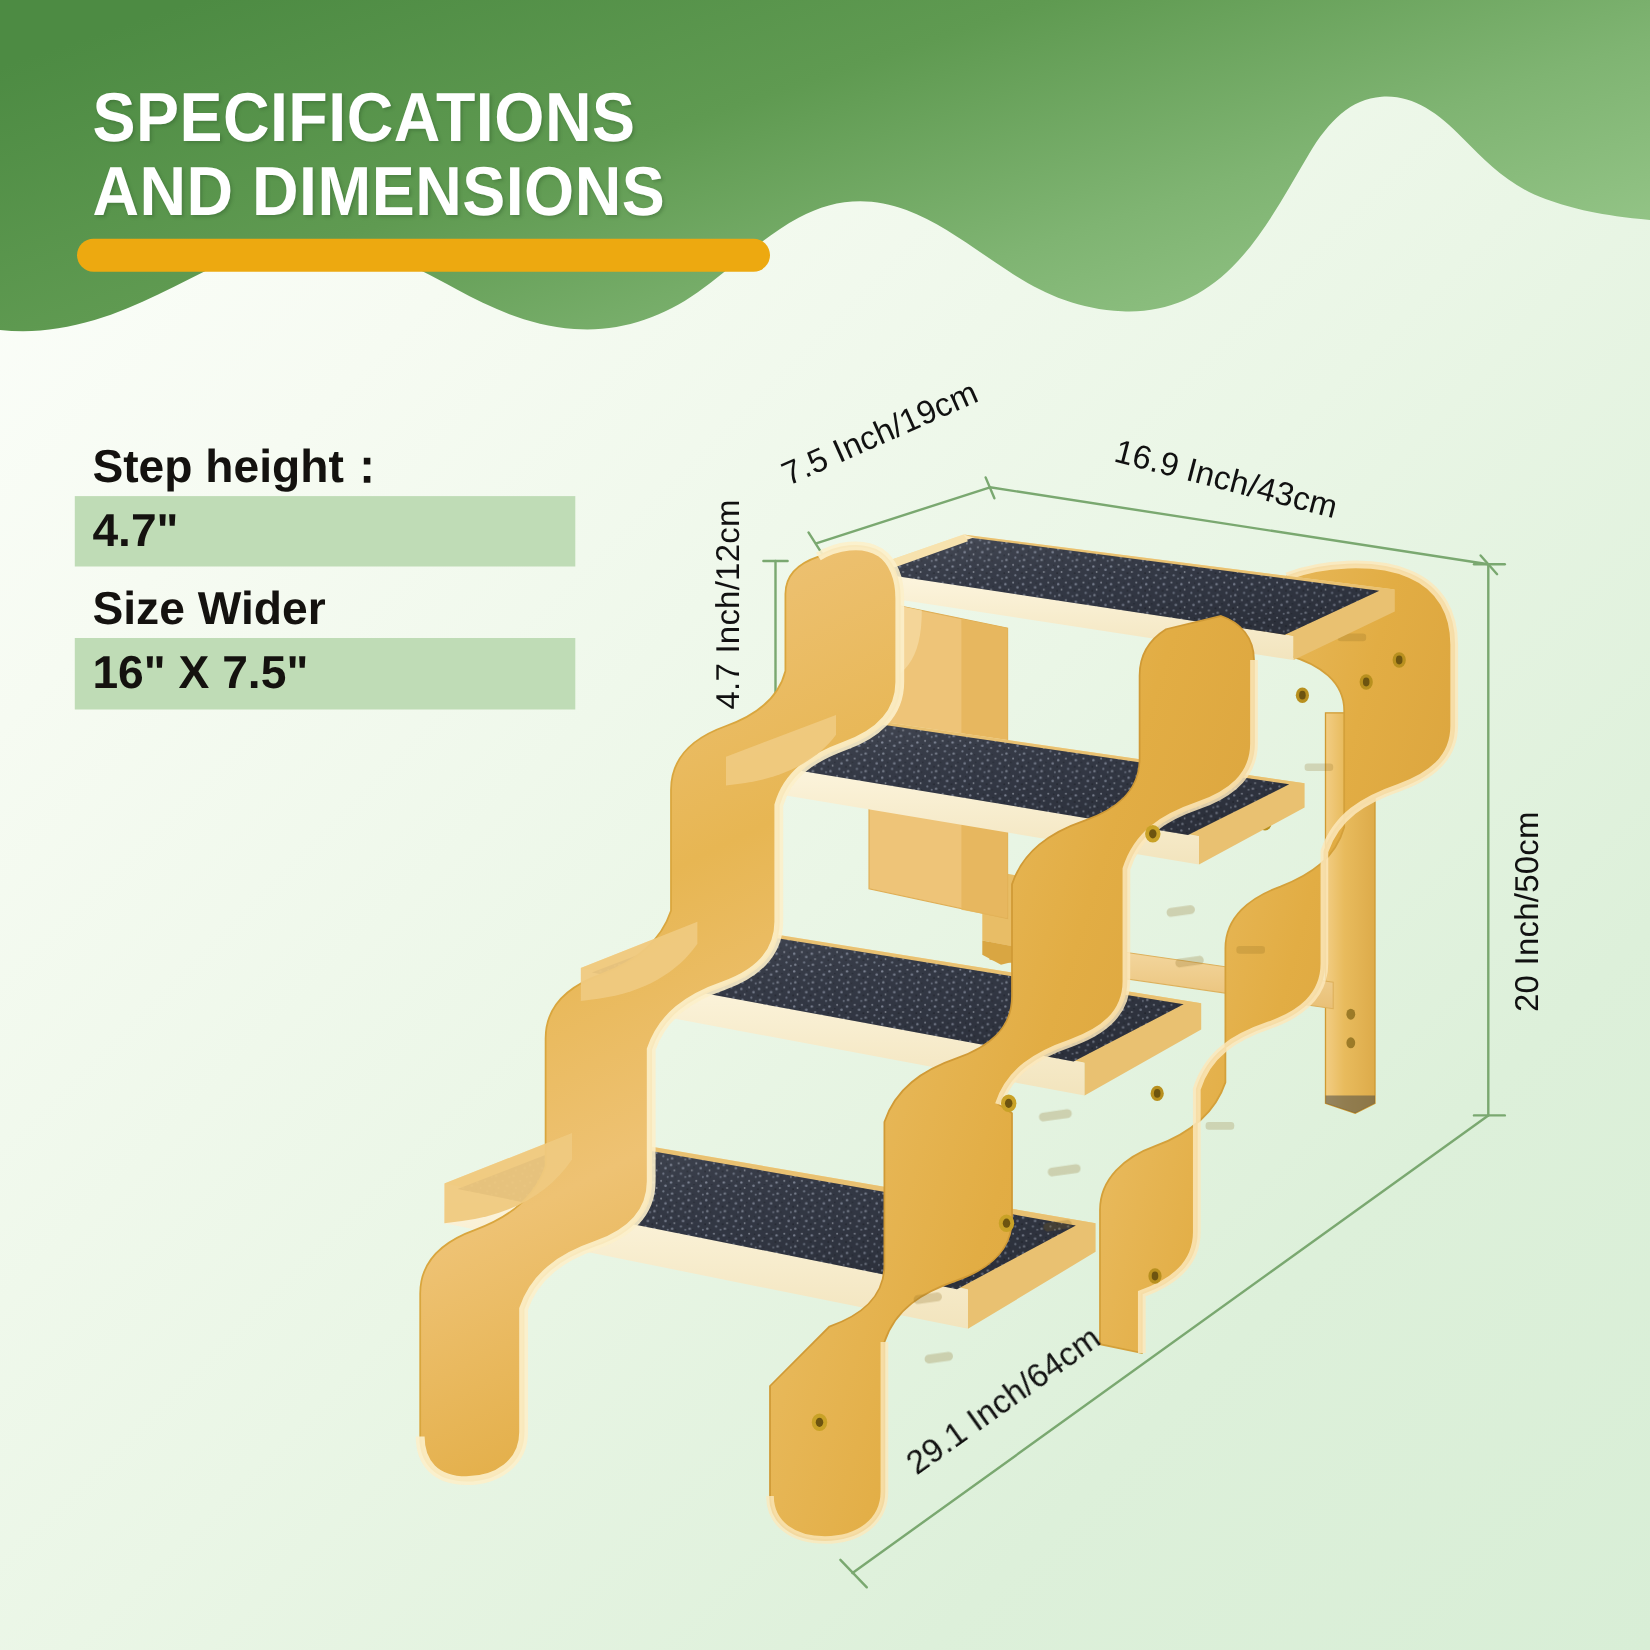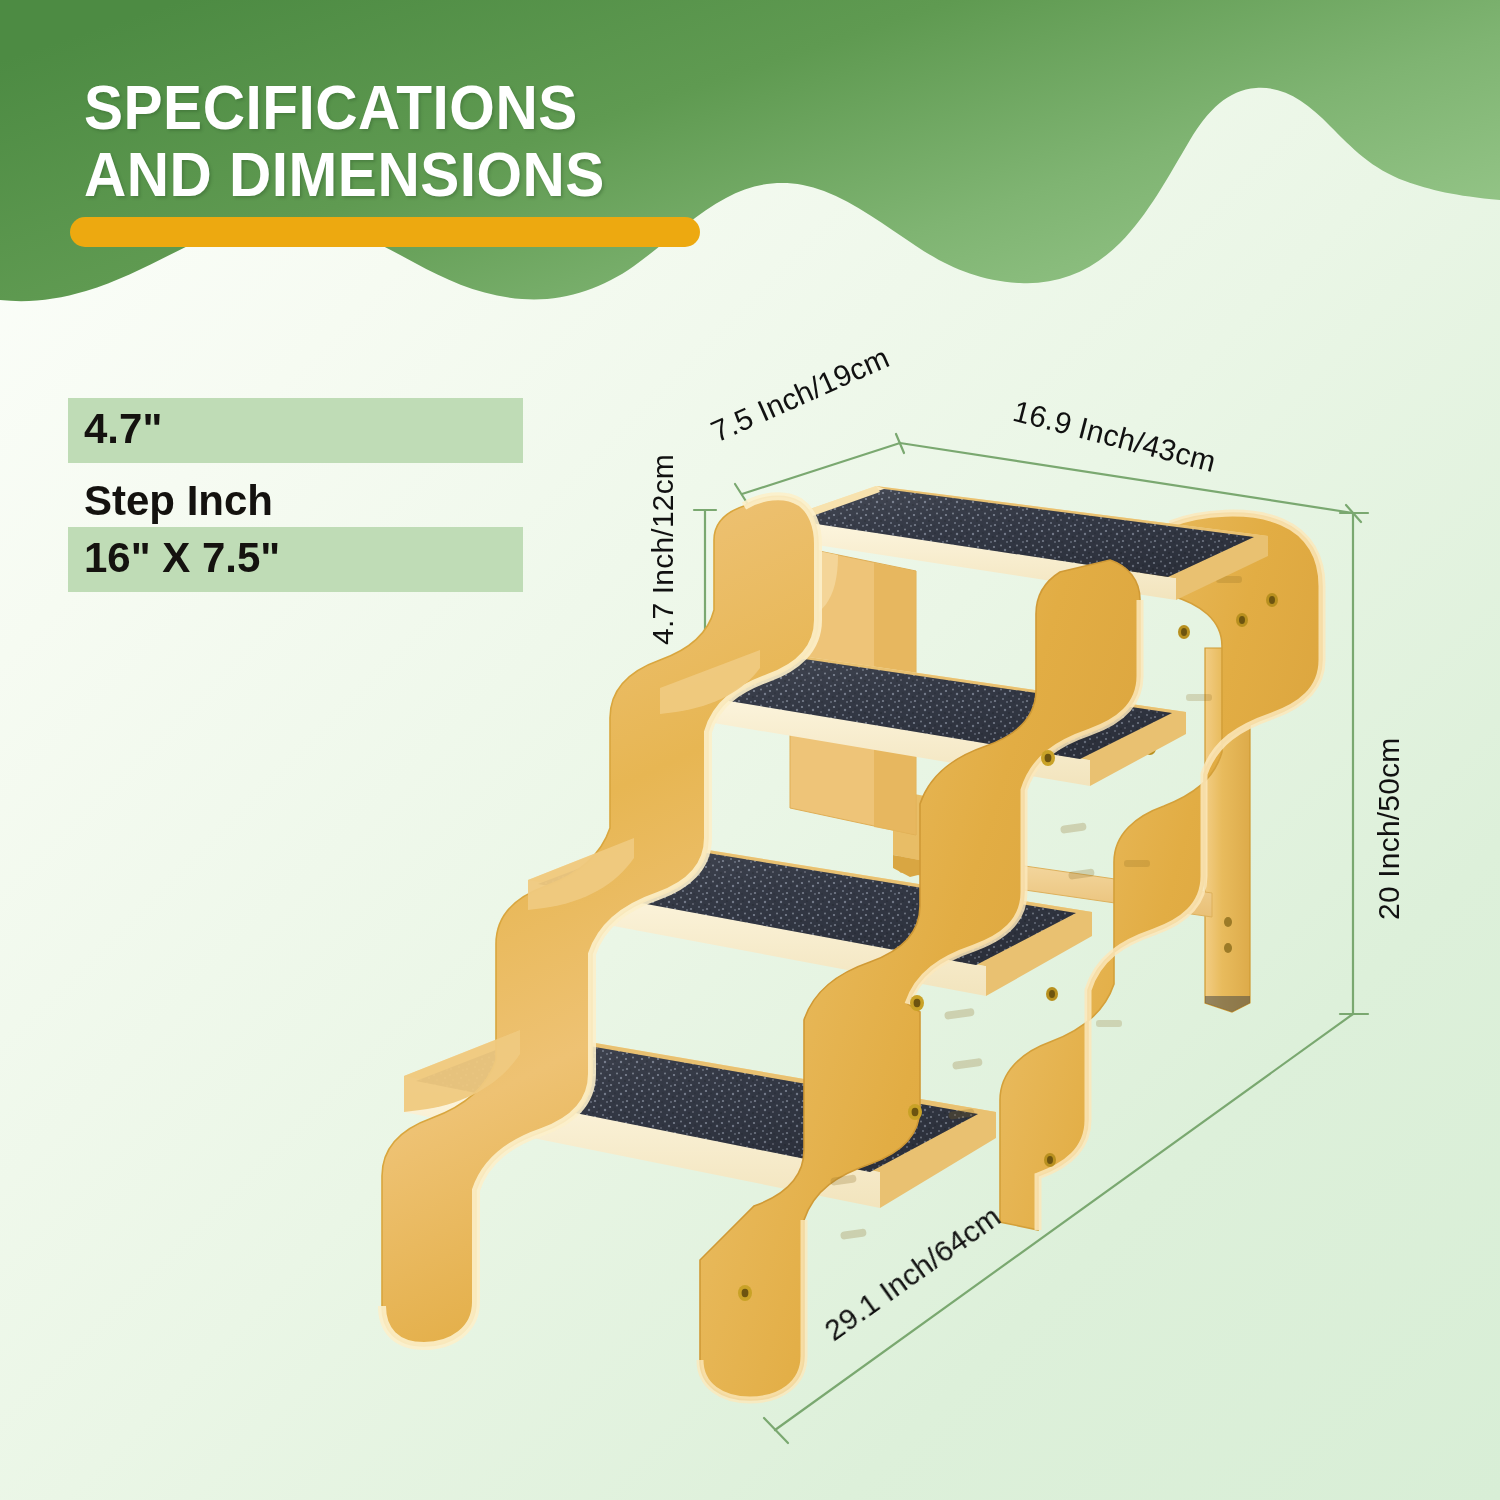--- a/index.html
+++ b/index.html
@@ -95,23 +95,24 @@
     </svg>
 
     <div class="title-block">
       <div class="title-underline"></div>
       <div class="title-line">SPECIFICATIONS</div>
       <div class="title-line">AND DIMENSIONS</div>
     </div>
   </div>
 
   <div class="spec-block">
+    <div class="spec-label">Step height：</div>
     <div class="spec-value">4.7"</div>
     <div class="spec-gap"></div>
-    <div class="spec-label">Step Inch</div>
+    <div class="spec-label">Size Wider</div>
     <div class="spec-value">16" X 7.5"</div>
   </div>
 
   <svg width="1500" height="1500" viewBox="0 0 1500 1500" style="position:absolute;left:0;top:0;">
     <defs>
 
       <linearGradient id="woodSide" x1="0" y1="0" x2="0.25" y2="1">
         <stop offset="0%" stop-color="#f6d89b"></stop>
         <stop offset="18%" stop-color="#edc172"></stop>
         <stop offset="45%" stop-color="#e7b653"></stop>

